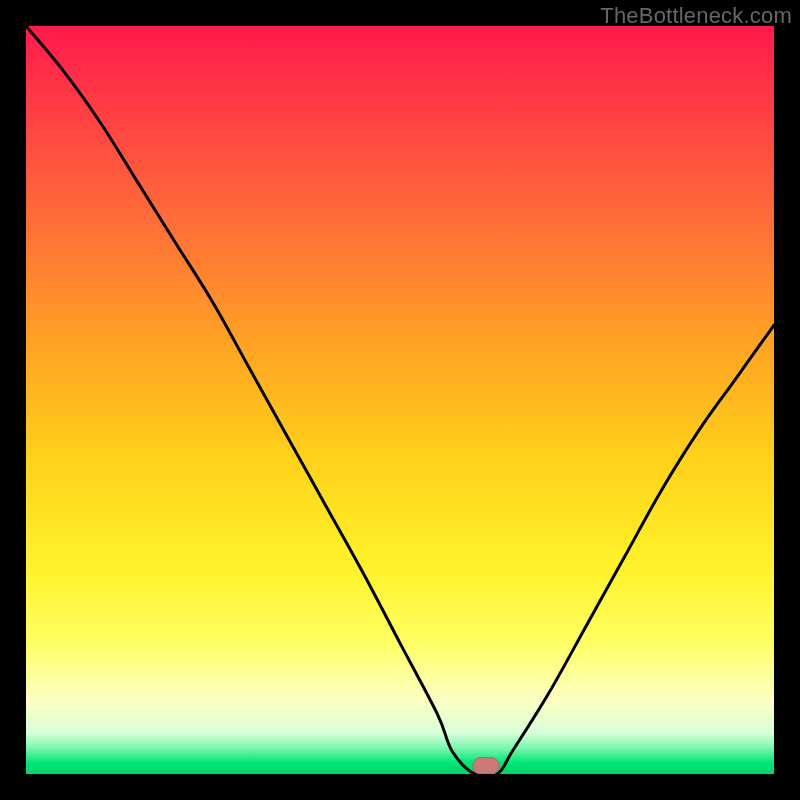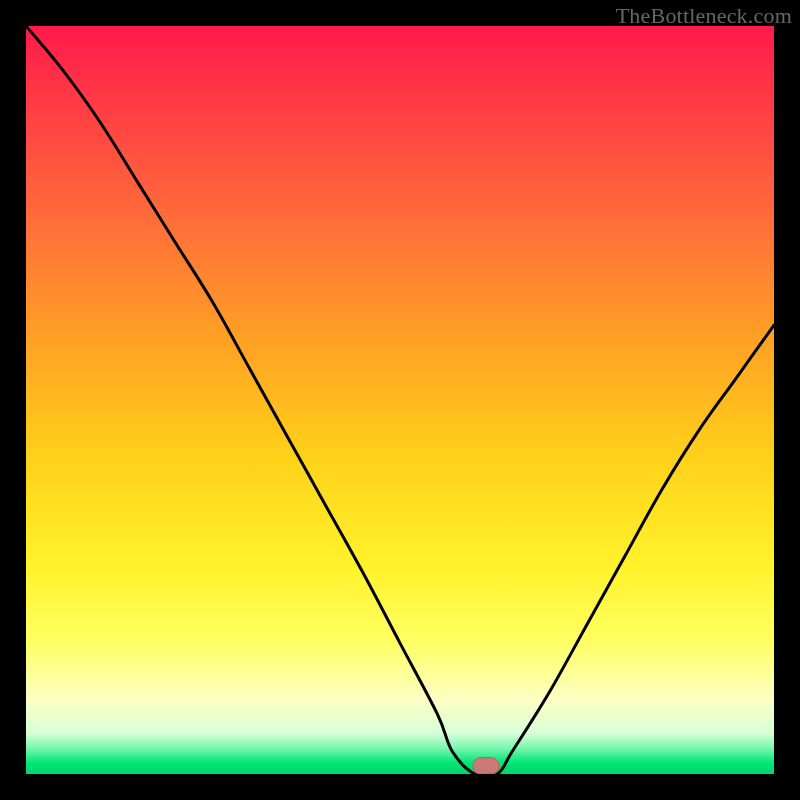--- a/index.html
+++ b/index.html
@@ -20,21 +20,21 @@
     left: 26px;
     top: 26px;
     width: 748px;
     height: 748px;
     overflow: hidden;
   }
   .watermark {
     position: absolute;
     top: 3px;
     right: 8px;
-    font-family: Liberation Serif, serif;
+    font-family: Liberation Sans, sans-serif;
     font-size: 22px;
     font-weight: 500;
     color: #666666;
     letter-spacing: 0.2px;
   }
 </style>
 </head>
 <body>
 <div class="container">
 

